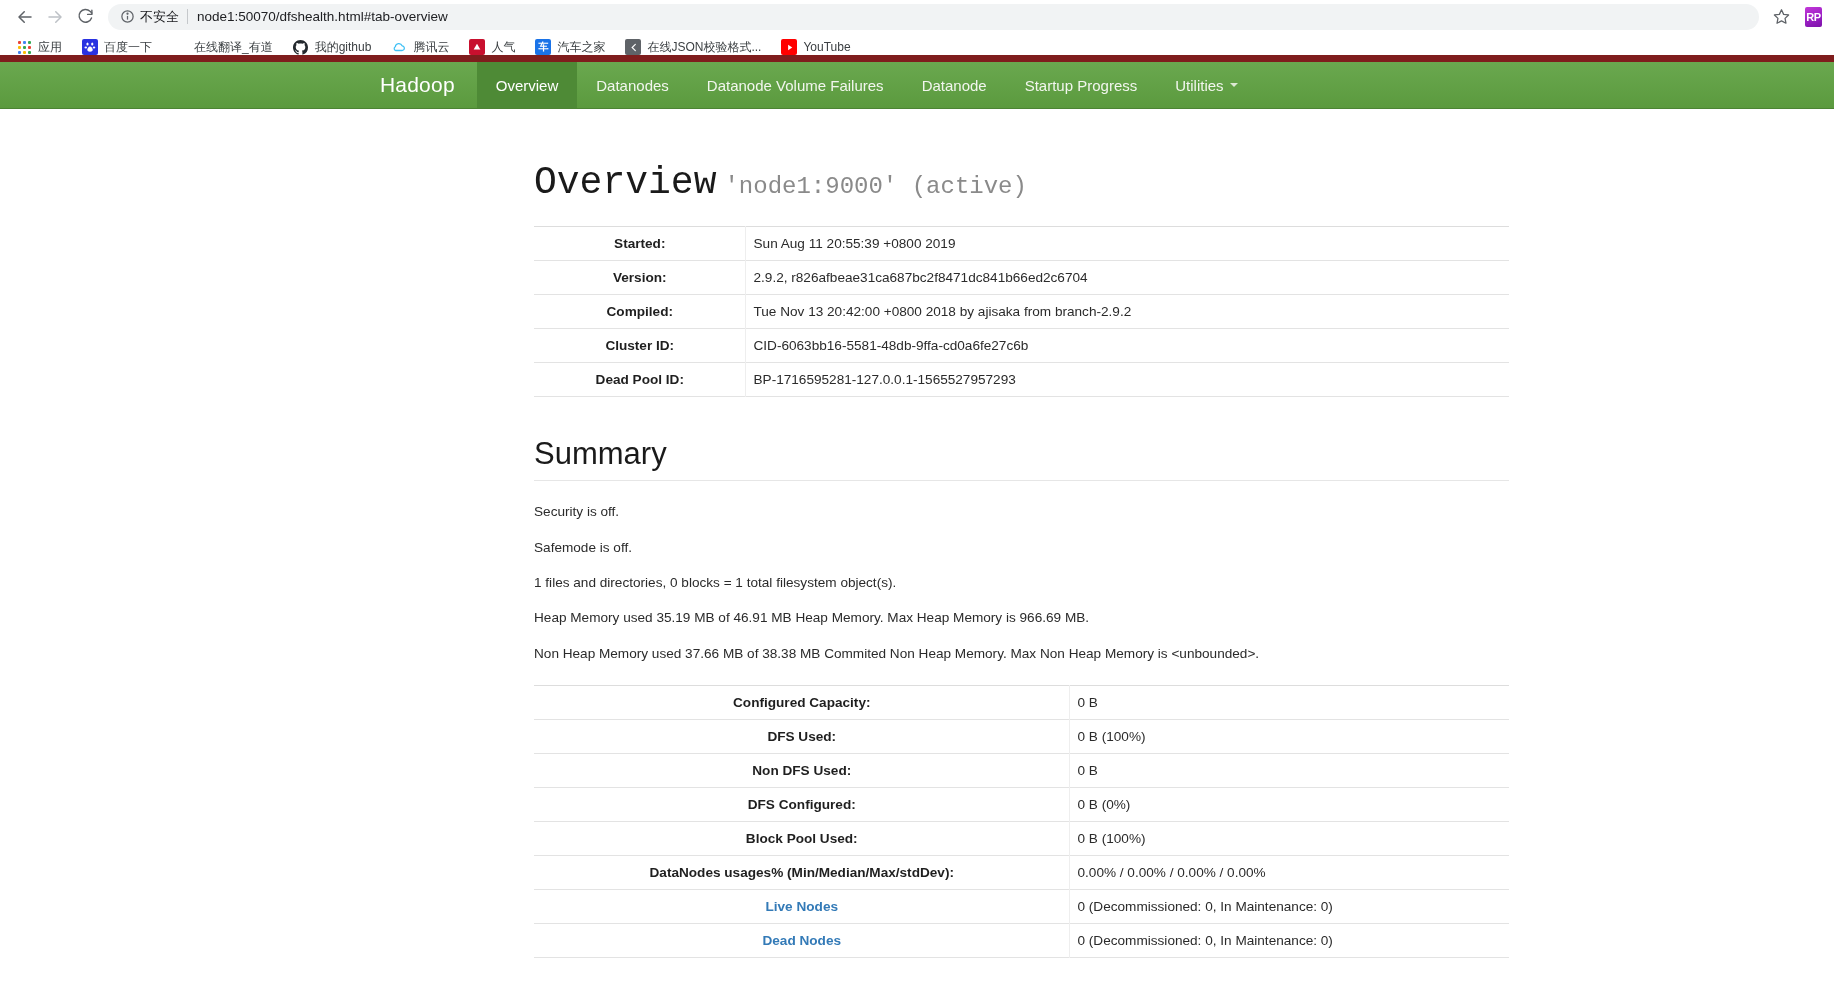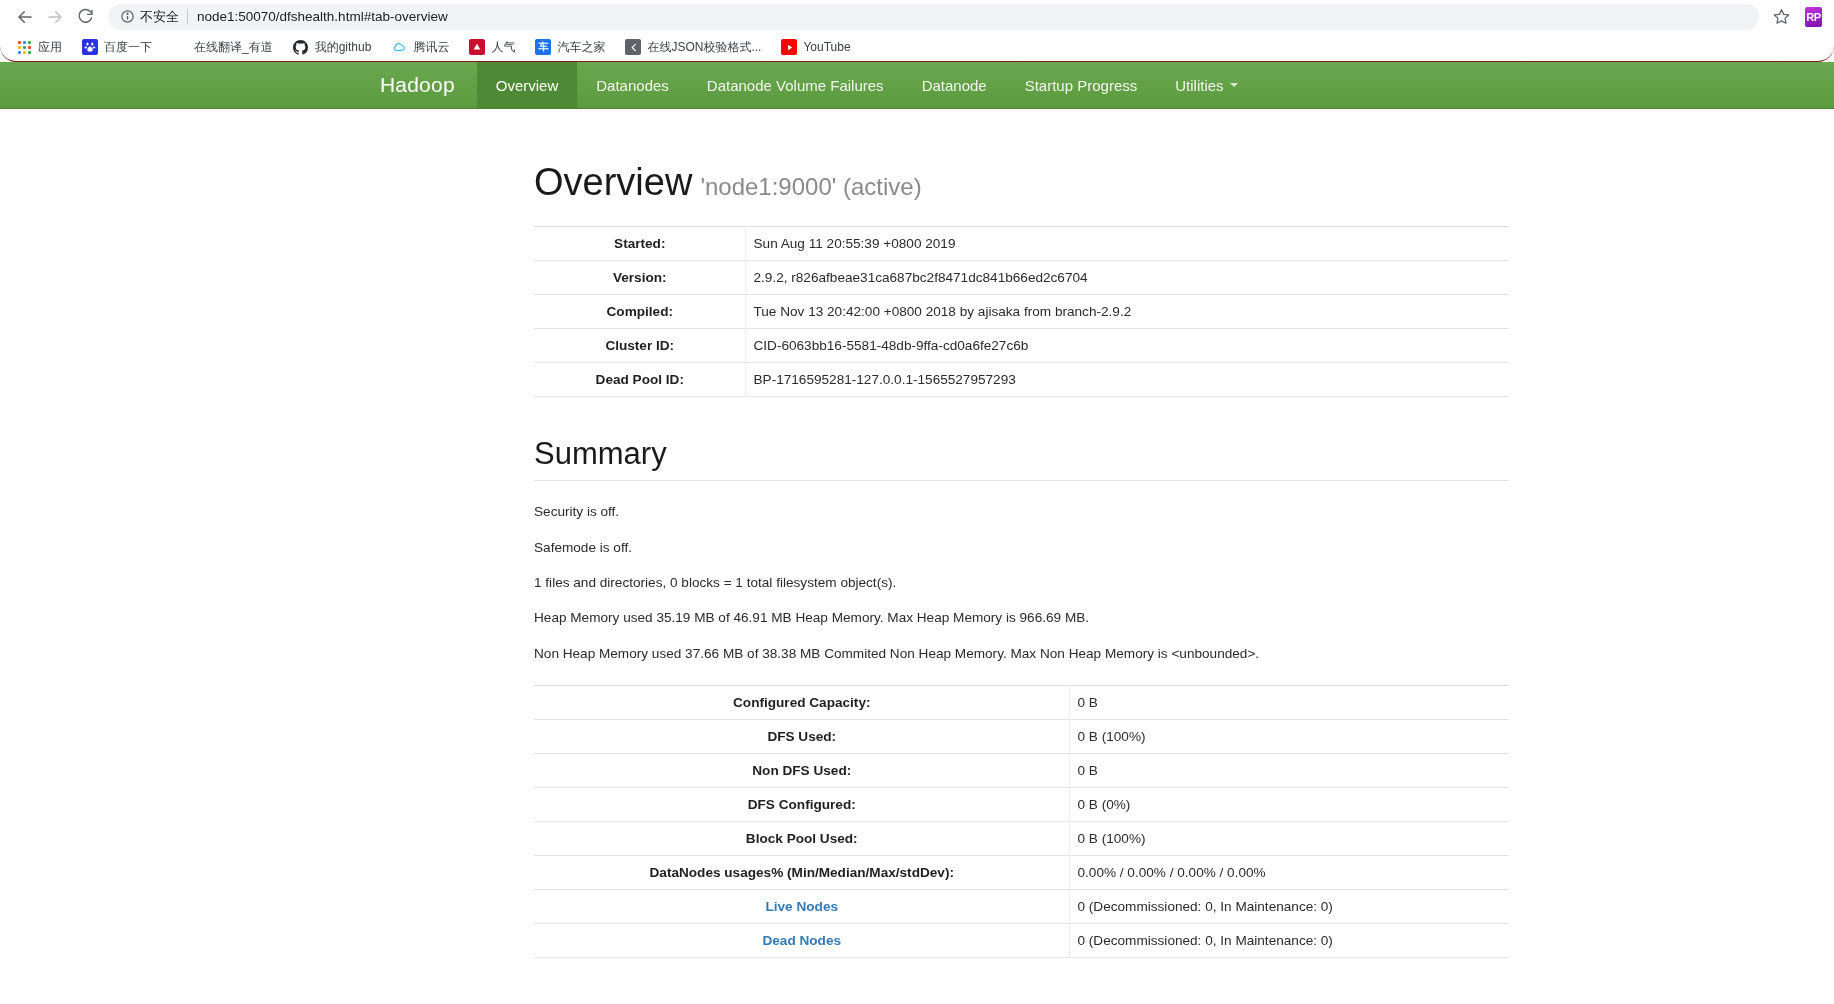--- a/index.html
+++ b/index.html
@@ -8,24 +8,23 @@
     height: 1004px;
     overflow: hidden;
     background: #ffffff;
     font-family: "Liberation Sans", sans-serif;
   }
 
   
   #browser-chrome {
     width: 100%;
     background: #ffffff;
-    border-bottom: 1px solid #7f1d1d;
+    border-bottom: 7px solid #7f1d1d;
     height: 62px;
     position: relative;
-    border-radius: 16px;
   }
   #toolbar {
     display: flex;
     align-items: center;
     height: 33px;
     padding: 0 10px;
   }
   .nav-btn {
     width: 30px; height: 30px;
     display: flex; align-items: center; justify-content: center;
@@ -201,20 +200,21 @@
     padding-right: 200px;
   }
 
   h1.page-title {
     font-size: 38px;
     font-weight: normal;
     color: #1a1a1a;
     margin-top: 53px;
     margin-bottom: 0px;
     line-height: 1.1;
+    font-family: Liberation Mono, monospace;
   }
   h1.page-title small {
     font-size: 24px;
     color: #8a8a8a;
     font-weight: normal;
     margin-left: 8px;
   }
 
   h2.section-title {
     font-size: 31px;

